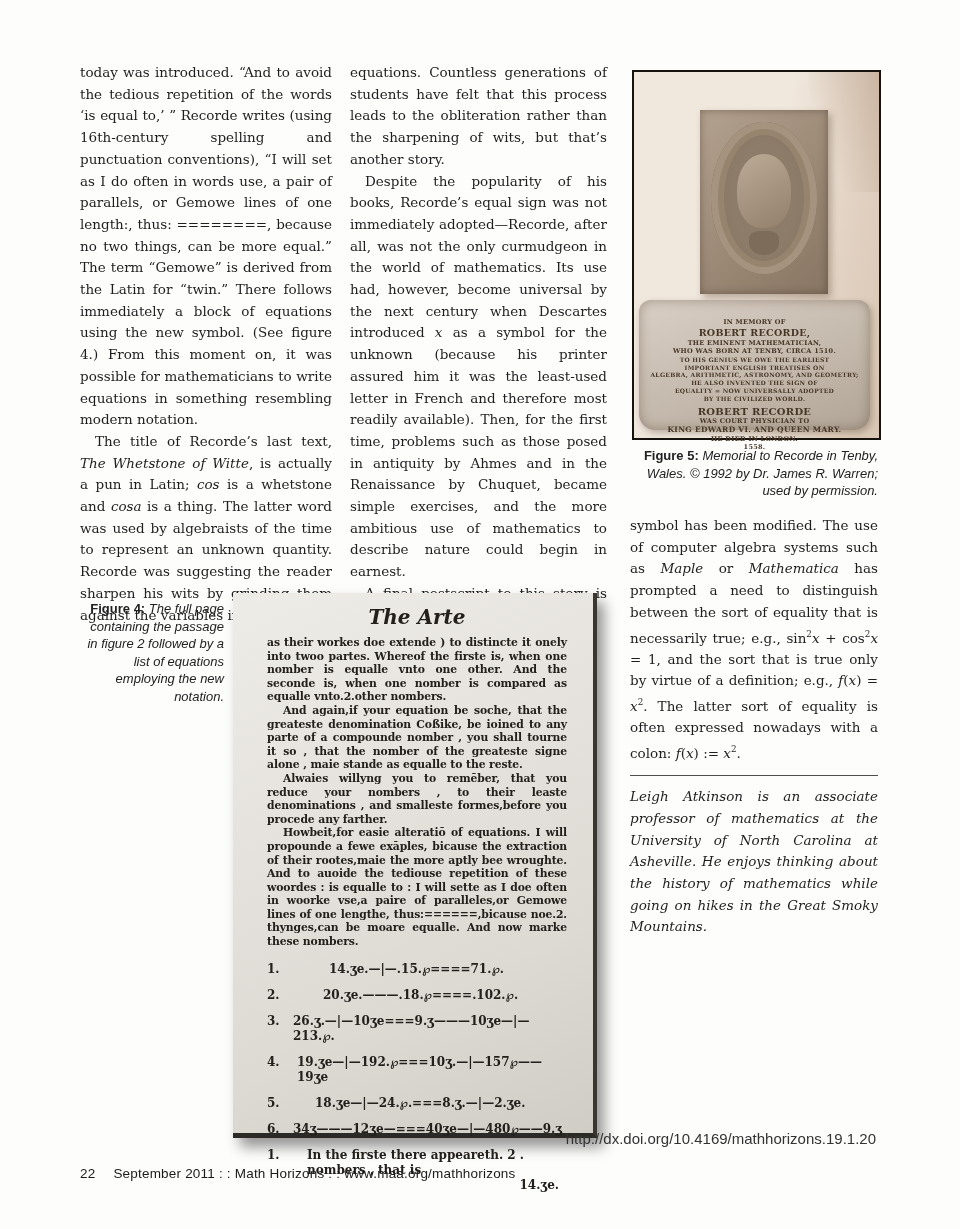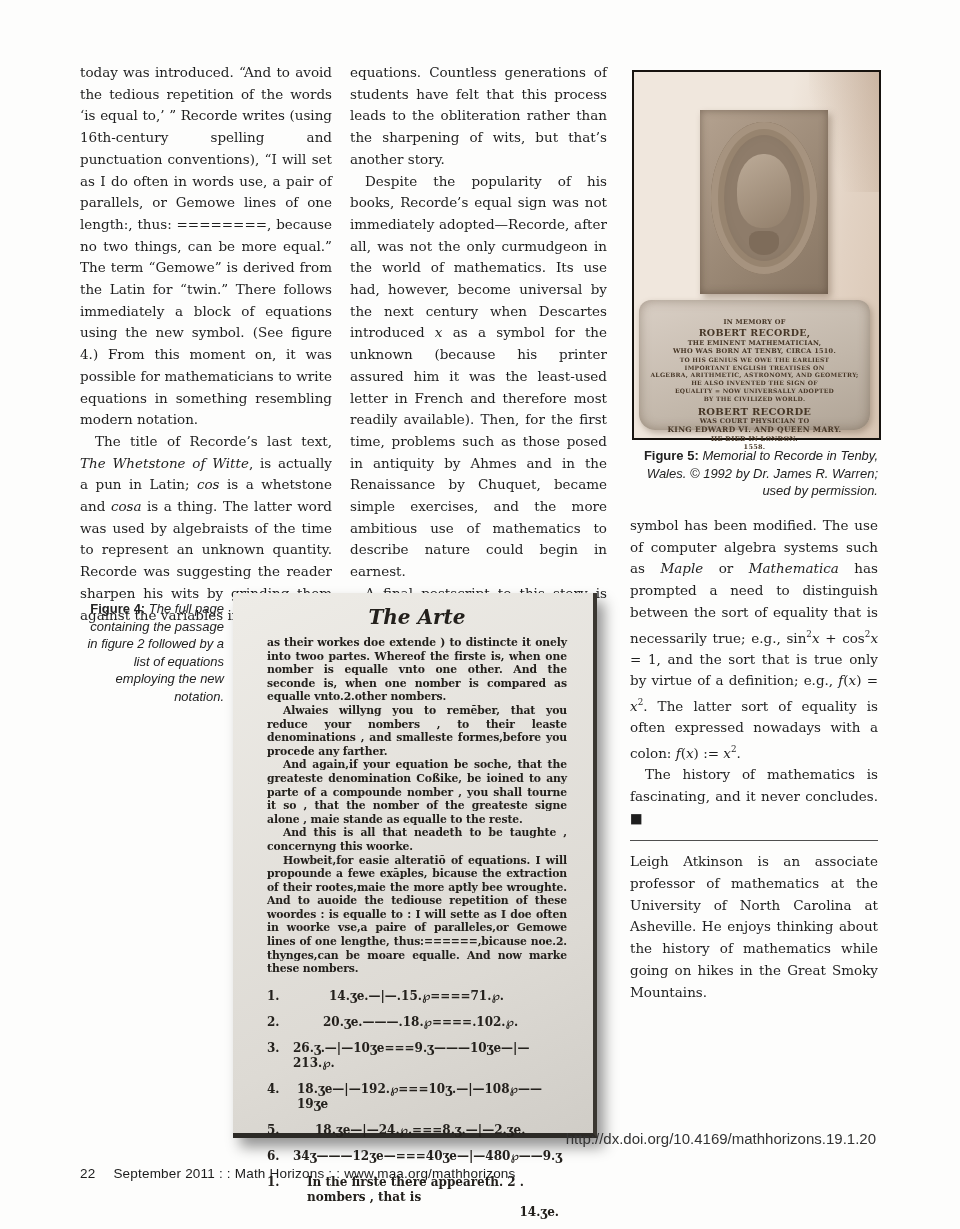--- a/index.html
+++ b/index.html
@@ -67,21 +67,21 @@
   .equations{margin-top:13px;}
   .eq-row{display:flex;font-weight:bold;font-size:12px;line-height:15px;
     margin-bottom:11px;color:#23201c;
     font-family:"DejaVu Serif","DejaVu Sans",serif;}
   .eq-num{width:26px;flex:none;}
   .eq-row.final{margin-bottom:0;}
   .eq-row.final .eq-body{flex:1;}
   .eq-row.final .eq-value{text-align:right;padding-right:8px;}
 
   .rule{border:none;border-top:1.5px solid #4f4f4f;margin:11px 0 10px 0;}
-  .bio{}
+  .bio{font-style:italic;}
   .email-label{font-weight:bold;}
 
   .footer{position:absolute;left:80px;top:1166px;
     font-family:"Liberation Sans",sans-serif;font-size:13.5px;color:#1b1b1b;
     letter-spacing:.2px;}
   .footer .pgnum{margin-right:14px;}
   .doi{position:absolute;right:84px;top:1130px;
     font-family:"Liberation Sans",sans-serif;font-size:15px;color:#333;}
   sup{font-size:.65em;}
 </style>
@@ -126,56 +126,54 @@
 </div>
 
 <div class="fig-caption" id="fig5-caption">
   <span class="label">Figure 5:</span>
   <span class="cap">Memorial to Recorde in Tenby, Wales. © 1992 by Dr. James R. Warren; used by permission.</span>
 </div>
 
 <div class="bodytext col3">
   <div>
       <p>symbol has been modified. The use of computer algebra systems such as <span style="font-style: italic;">Maple</span> or <span style="font-style: italic;">Mathematica</span> has prompted a need to distinguish between the sort of equality that is necessarily true; e.g., sin<sup>2</sup><span style="font-style: italic;">x</span> + cos<sup>2</sup><span style="font-style: italic;">x</span> = 1, and the sort that is true only by virtue of a definition; e.g., <span style="font-style: italic;">f</span>(<span style="font-style: italic;">x</span>) = <span style="font-style: italic;">x</span><sup>2</sup>. The latter sort of equality is often expressed nowadays with a colon: <span style="font-style: italic;">f</span>(<span style="font-style: italic;">x</span>) := <span style="font-style: italic;">x</span><sup>2</sup>.</p>
-      <p class="indent">The history of mathematics is fascinating, and it never concludes. ■</p>
     </div>
   <hr class="rule">
   <p class="bio">Leigh Atkinson is an associate professor of mathematics at the University of North Carolina at Asheville. He enjoys thinking about the history of mathematics while going on hikes in the Great Smoky Mountains.</p>
 </div>
 
 <div class="fig-caption" id="fig4-caption">
   <span class="label">Figure 4:</span>
   <span class="cap">The full page containing the passage in figure 2 followed by a list of equations employing the new notation.</span>
 </div>
 
 <div class="book">
   <div class="book-title">The Arte</div>
   <div class="book-text">
       <p>as their workes doe extende ) to distincte it onely into twoo partes. Whereof the firste is, when one nomber is equalle vnto one other. And the seconde is, when one nomber is compared as equalle vnto.2.other nombers.</p>
+      <p class="indent">And again,if your equation be soche, that the greateste denomination Coßike, be ioined to any parte of a compounde nomber , you shall tourne it so , that the nomber of the greateste signe alone , maie stande as equalle to the reste.</p>
       <p class="indent">Alwaies willyng you to remēber, that you reduce your nombers , to their leaste denominations , and smalleste formes,before you procede any farther.</p>
-      <p class="indent">And again,if your equation be soche, that the greateste denomination Coßike, be ioined to any parte of a compounde nomber , you shall tourne it so , that the nomber of the greateste signe alone , maie stande as equalle to the reste.</p>
-      <p class="indent">And this is all that neadeth to be taughte , concernyng this woorke.</p>
       <p class="indent">Howbeit,for easie alteratiō of equations. I will propounde a fewe exāples, bicause the extraction of their rootes,maie the more aptly bee wroughte. And to auoide the tediouse repetition of these woordes : is equalle to : I will sette as I doe often in woorke vse,a paire of paralleles,or Gemowe lines of one lengthe, thus:======,bicause noe.2. thynges,can be moare equalle. And now marke these nombers.</p>
     </div>
   <div class="equations">
       <div class="eq-row">
         <span class="eq-num">1.</span>
         <span class="eq-expr" style="padding-left: 36px;">14.ʒe.—|—.15.℘====71.℘.</span>
       </div>
       <div class="eq-row">
         <span class="eq-num">2.</span>
         <span class="eq-expr" style="padding-left: 30px;">20.ʒe.———.18.℘====.102.℘.</span>
       </div>
       <div class="eq-row">
         <span class="eq-num">3.</span>
         <span class="eq-expr" style="padding-left: 0px;">26.ʒ.—|—10ʒe===9.ʒ———10ʒe—|—213.℘.</span>
       </div>
       <div class="eq-row">
         <span class="eq-num">4.</span>
-        <span class="eq-expr" style="padding-left: 4px;">18.ʒe—|—192.℘===10ʒ.—|—108℘——19ʒe</span>
+        <span class="eq-expr" style="padding-left: 4px;">19.ʒe—|—192.℘===10ʒ.—|—157℘——19ʒe</span>
       </div>
       <div class="eq-row">
         <span class="eq-num">5.</span>
         <span class="eq-expr" style="padding-left: 22px;">18.ʒe—|—24.℘.===8.ʒ.—|—2.ʒe.</span>
       </div>
       <div class="eq-row">
         <span class="eq-num">6.</span>
         <span class="eq-expr" style="padding-left: 0px;">34ʒ———12ʒe—===40ʒe—|—480℘——9.ʒ</span>
       </div>
       <div class="eq-row final">

